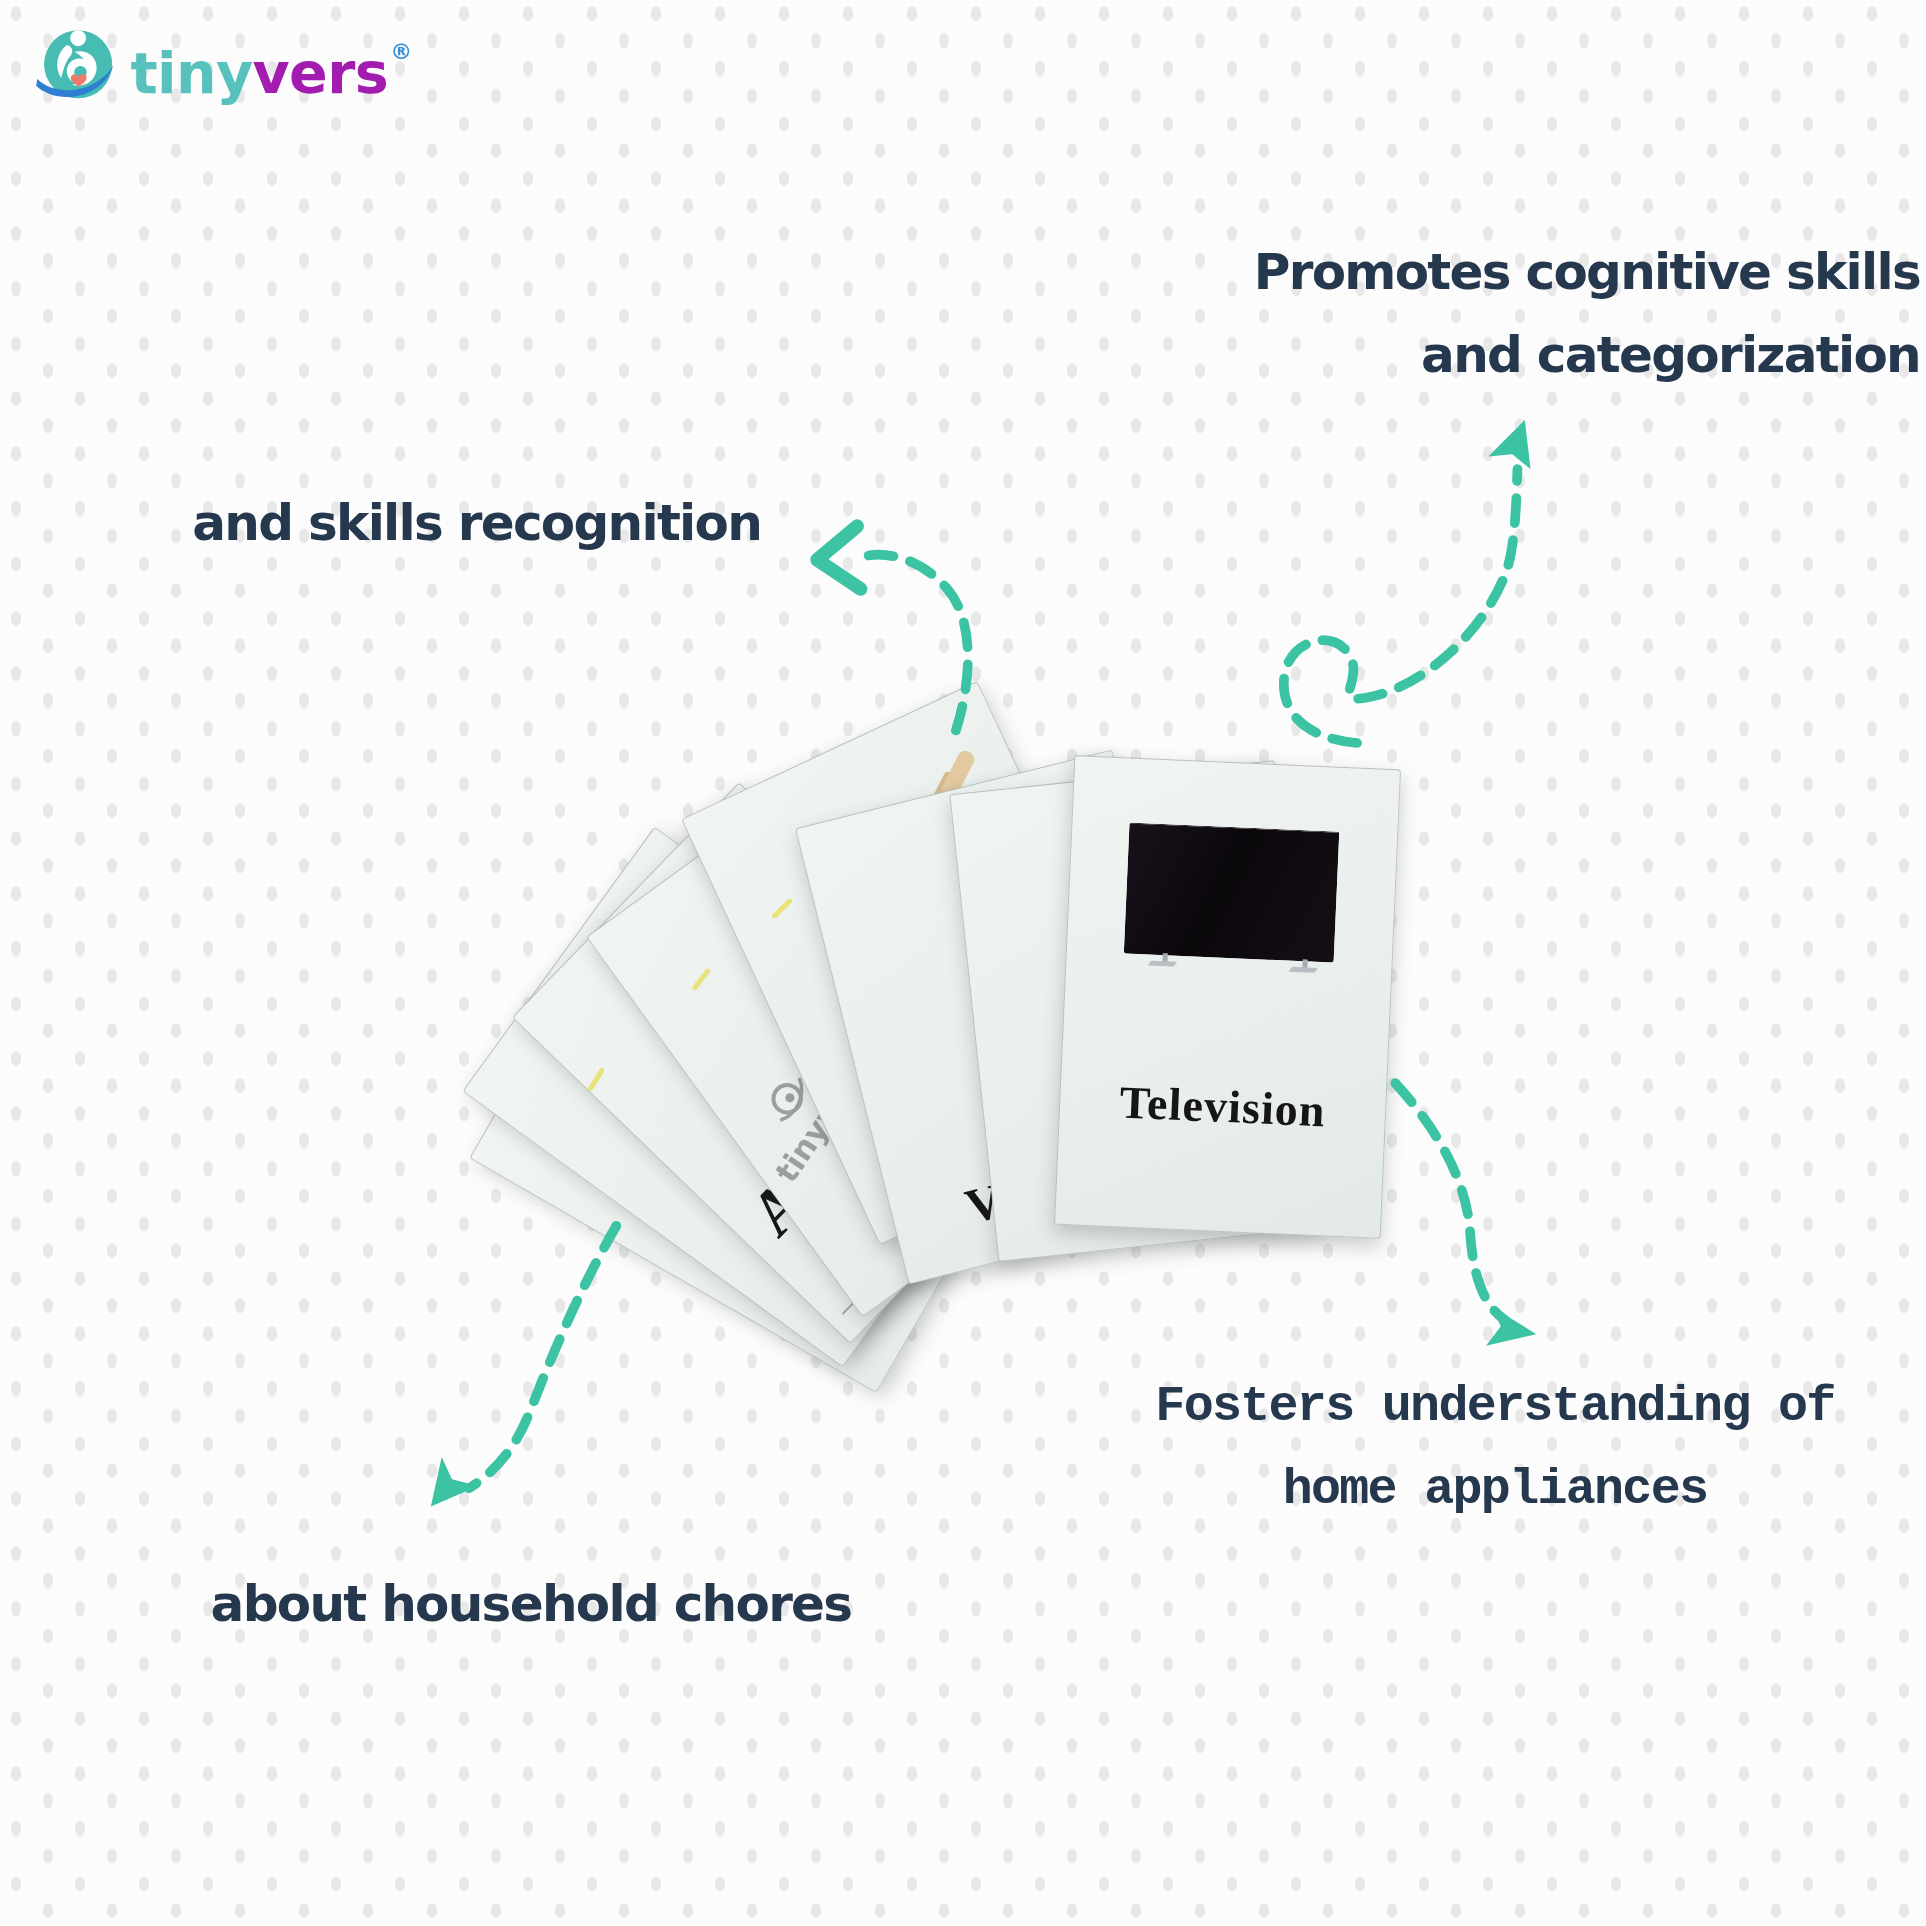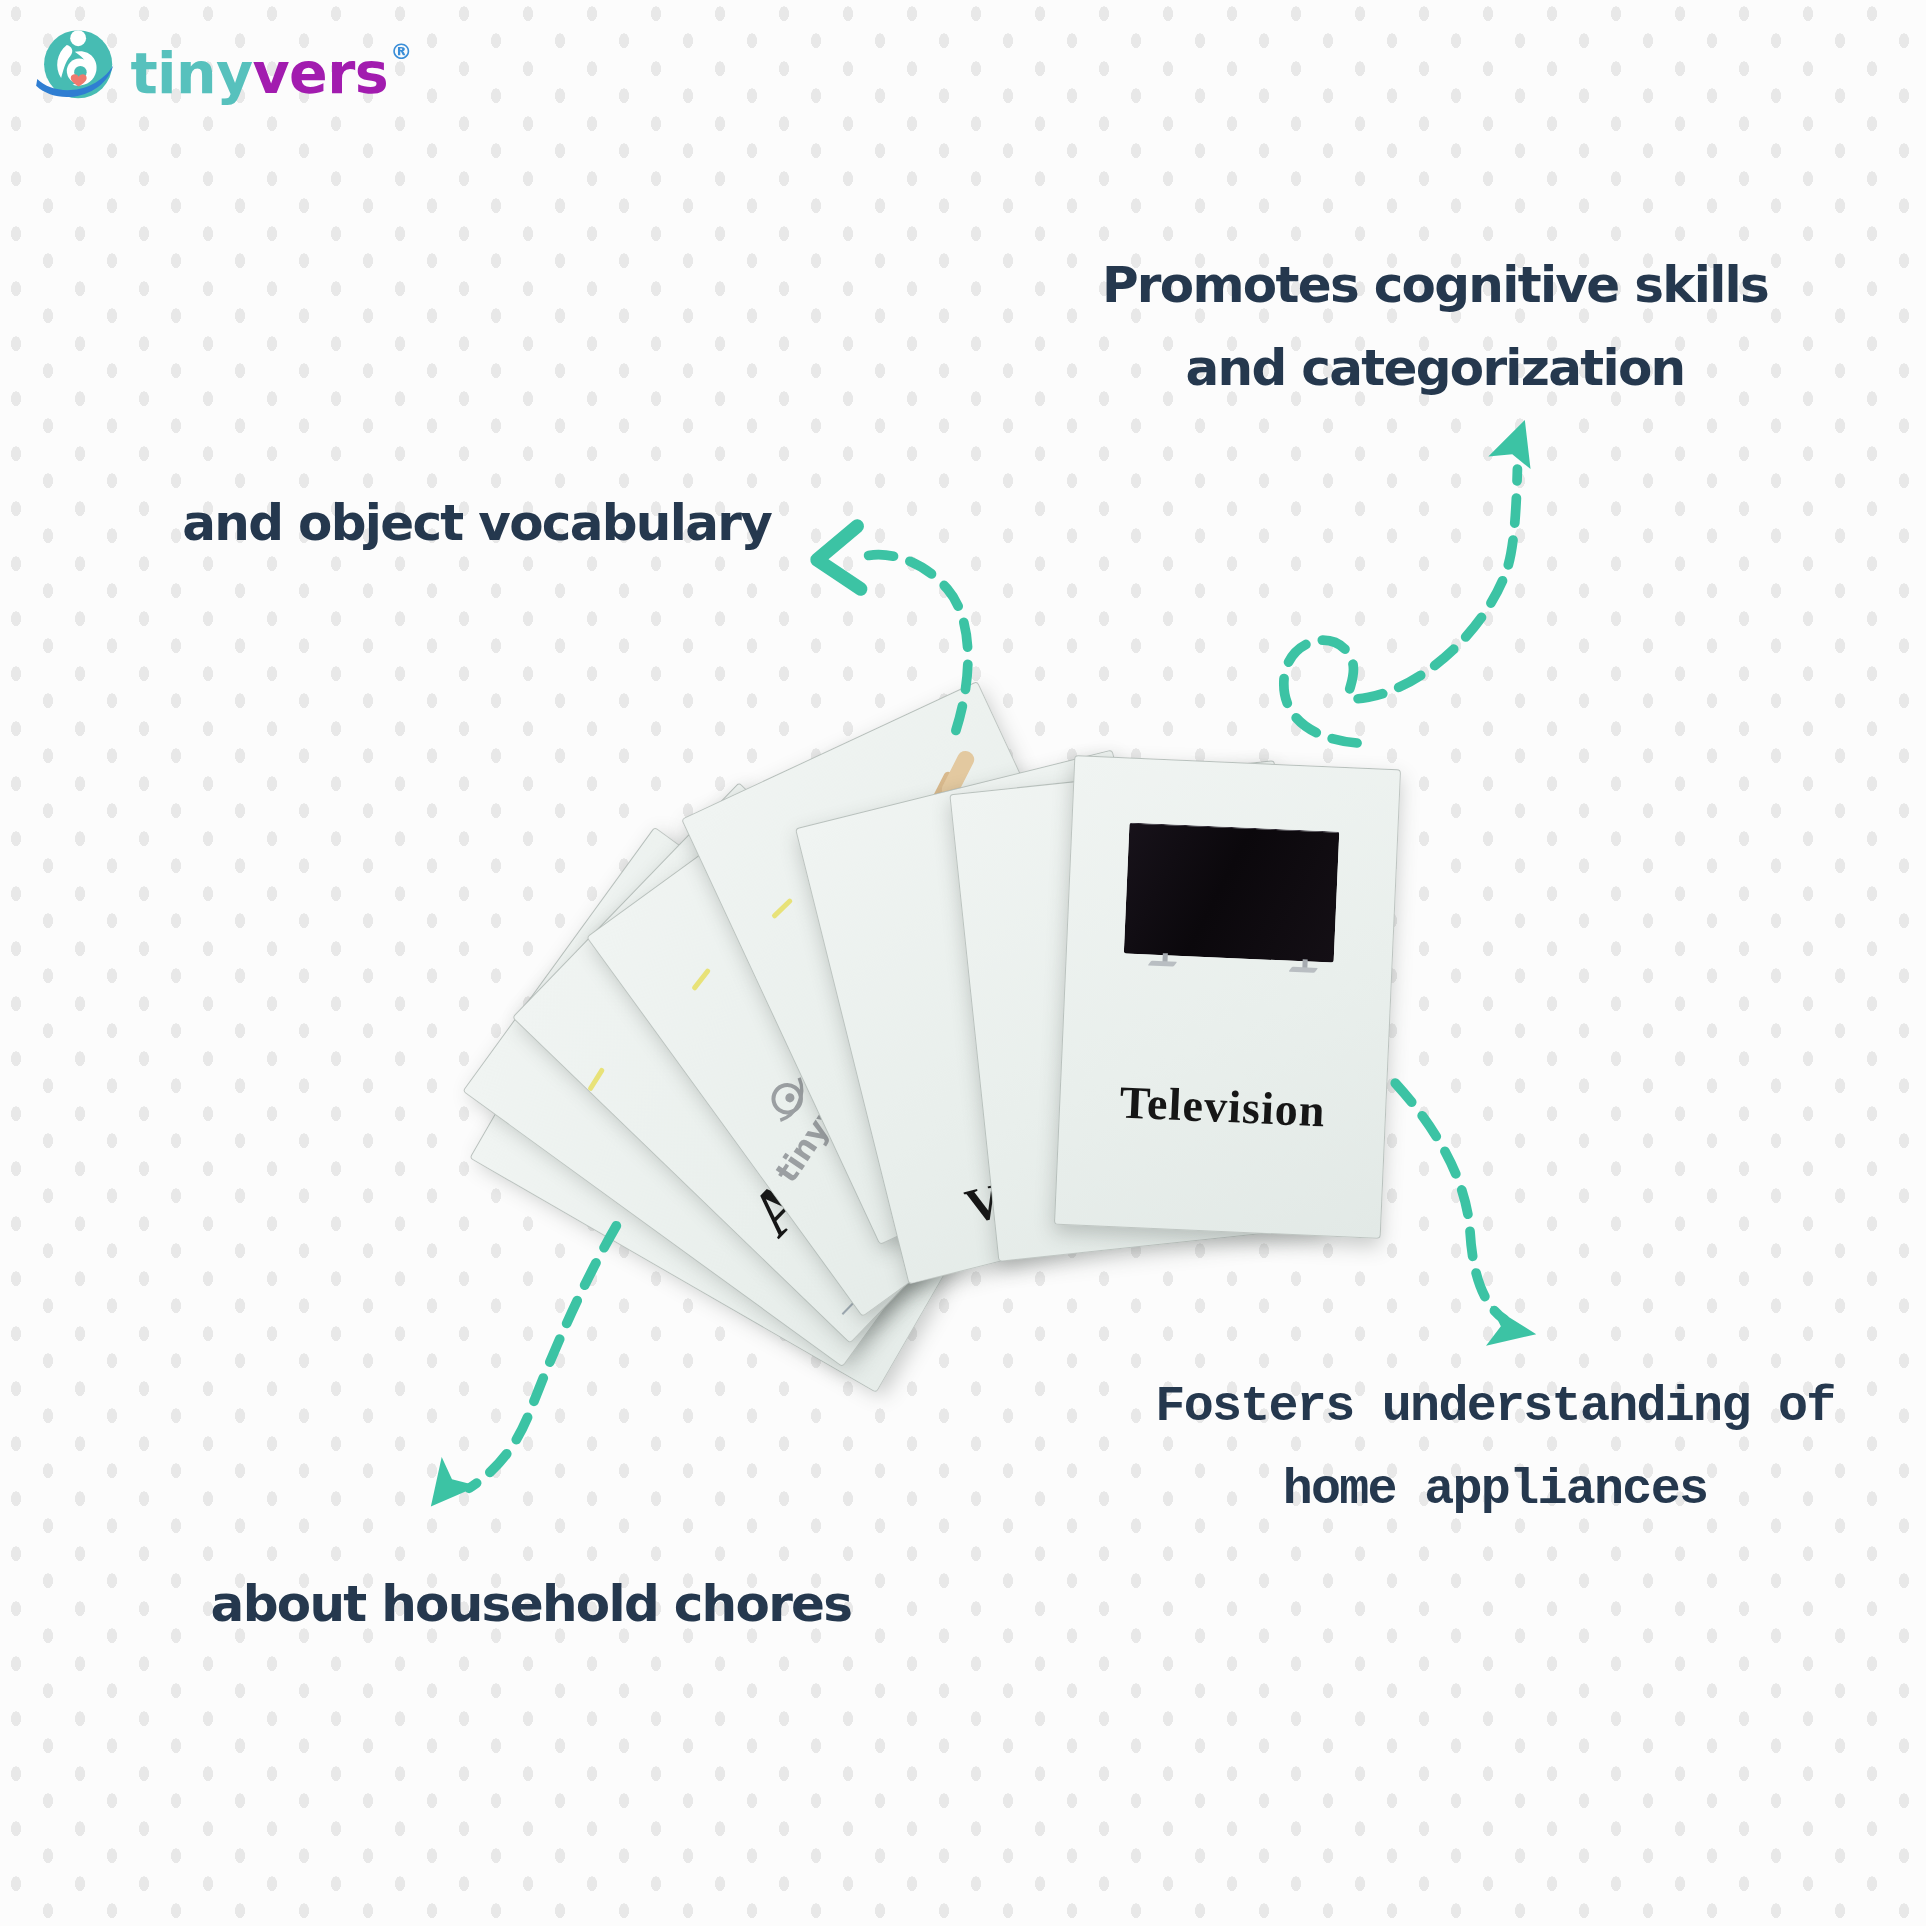--- a/index.html
+++ b/index.html
@@ -20,21 +20,21 @@
   .wordmark{font-size:57px;font-weight:800;letter-spacing:-0.6px;line-height:57px;position:relative;top:-3.4px;}
   .wordmark .teal{color:#57c1bd;}
   .wordmark .blue{color:#a21caf;}
   .wordmark .reg{font-size:22px;color:#3a8ed8;vertical-align:34px;font-weight:700;margin-left:2.3px;}
 
   
   .headline{
     position:absolute;text-align:center;color:#25384e;
     font-size:50px;font-weight:700;letter-spacing:-1.7px;line-height:83px;
   }
-  .hl-promotes{left:950px;top:244px;width:970px;}
+  .hl-promotes{left:950px;top:231px;width:970px;text-align:right;}
   .hl-enhances{left:5.7px;top:482px;width:942px;}
   .hl-fosters{left:1067px;top:1365px;width:856px;font-family:Liberation Mono, monospace;}
   .hl-encourages{left:103px;top:1563px;width:856px;}
 
   
   .card{
     position:absolute;width:325px;height:468px;border-radius:4px;
     background:linear-gradient(155deg,#f0f4f2 0%,#e9efec 55%,#e2e9e6 100%);
     border:0.6px solid rgba(100,112,106,.35);
     box-shadow:0 8px 19.4px rgba(55,65,60,.25);
@@ -93,21 +93,21 @@
     <path d="M4 98 C34 128 104 126 138 74 C120 132 40 146 2 110 Z" fill="#2f7ed2"></path>
   </svg>
   <div class="wordmark"><span class="teal">tiny</span><span class="blue">vers</span><span class="reg">®</span></div>
 </div>
 
 <div class="headline hl-promotes">
   <div>Promotes cognitive skills</div>
   <div>and categorization</div>
 </div>
 <div class="headline hl-enhances">
-  <div>and object vocabulary</div>
+  <div>and skills recognition</div>
 </div>
 <div class="headline hl-fosters">
   <div>Fosters understanding of</div>
   <div>home appliances</div>
 </div>
 <div class="headline hl-encourages">
   <div>about household chores</div>
 </div>
 
 <div>

